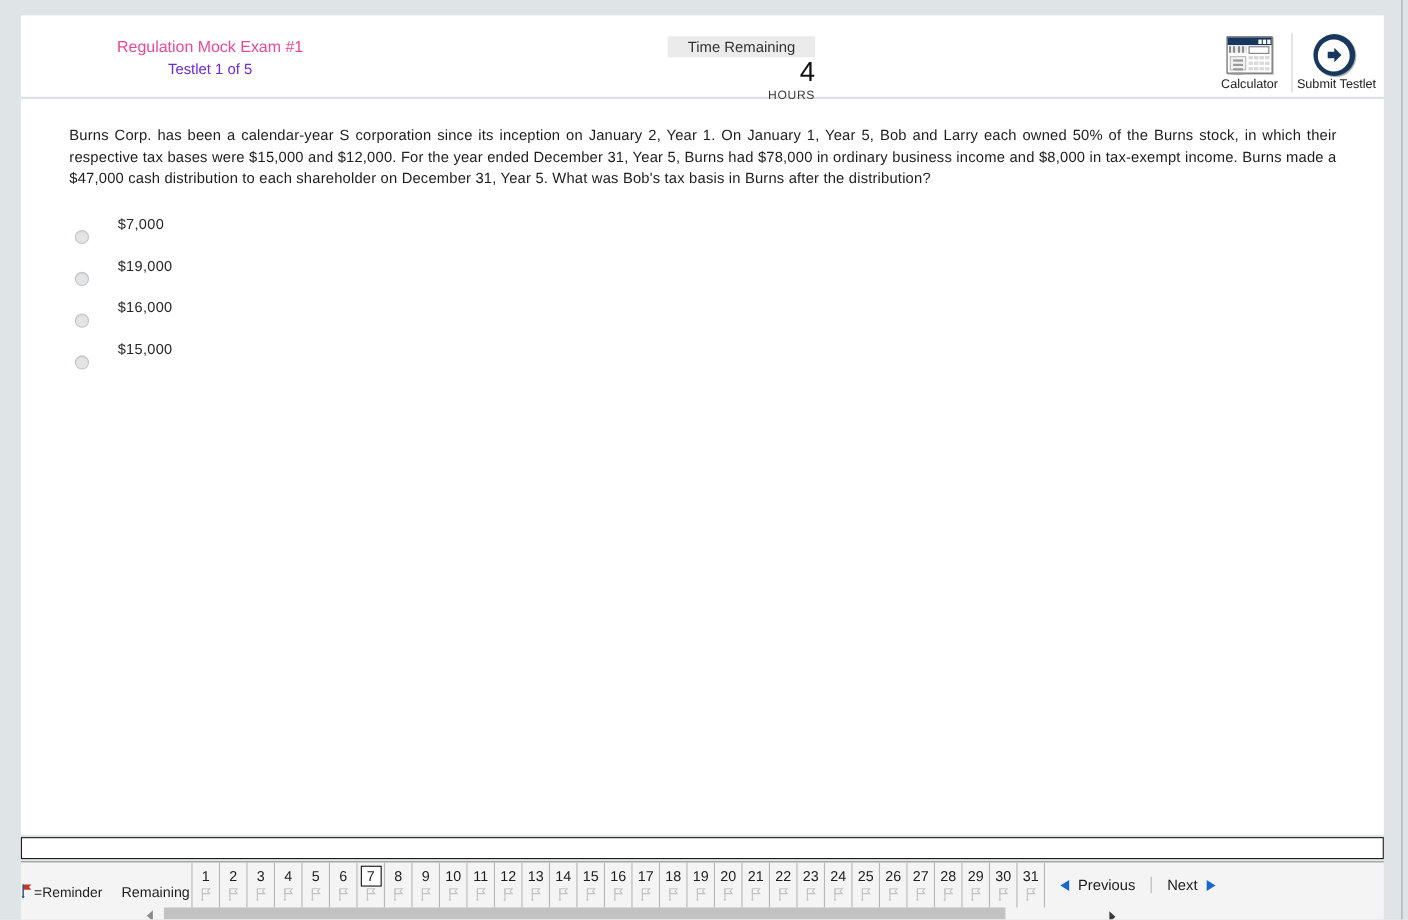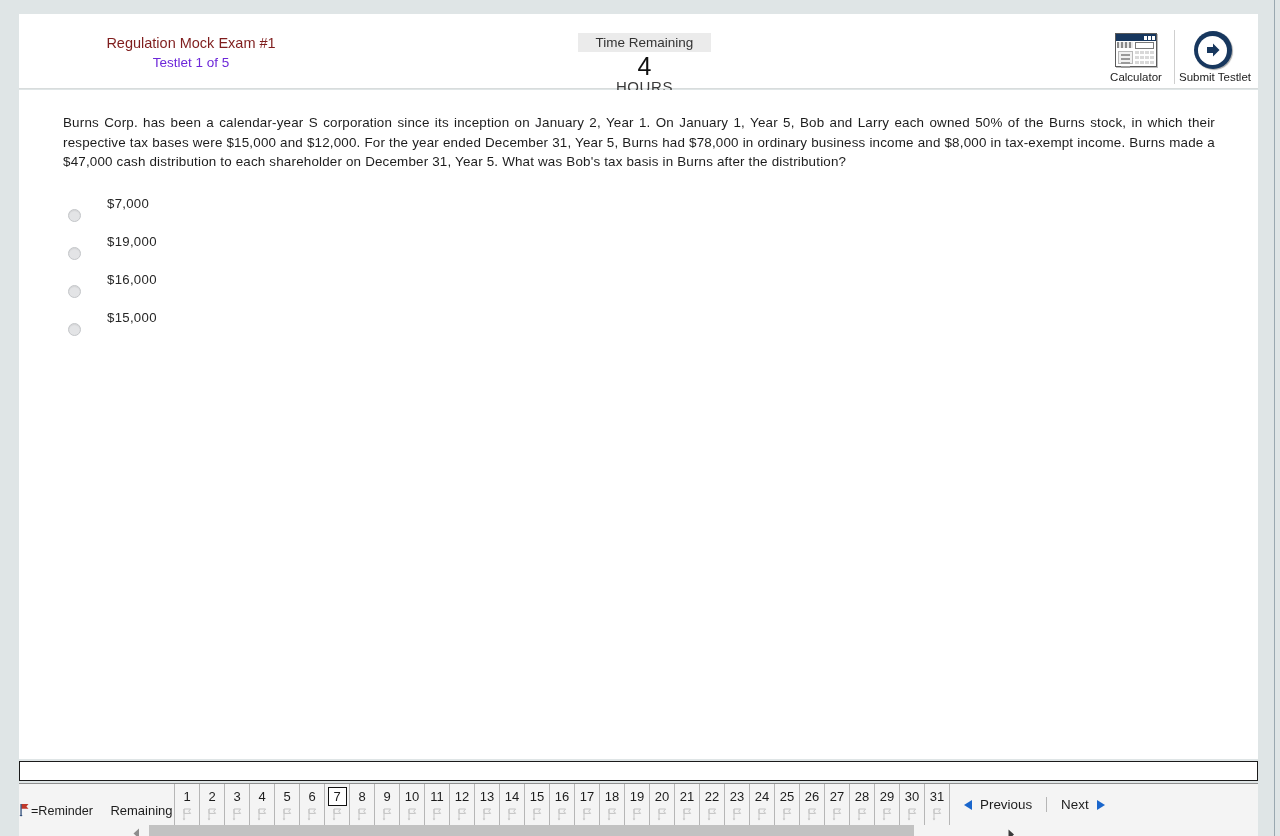--- a/index.html
+++ b/index.html
@@ -19,54 +19,54 @@
     left: 19px; top: 14px;
     width: 1239px; height: 75px;
     background: #ffffff;
     border-bottom: 1px solid #d8dcdc;
   }
   .exam-title-block {
     position: absolute; left: 32px; top: 20px;
     width: 280px; text-align: center;
   }
   .exam-title {
-    color: #7f1d1d;
+    color: #ec4899;
     font-size: 14.5px;
     line-height: 18px;
     white-space: nowrap;
   }
   .testlet-sub {
     color: #6d28d9;
     font-size: 13.5px;
     line-height: 18px;
     margin-top: 2px;
   }
 
   .timer-block {
     position: absolute; left: 529px; top: 19px;
-    width: 193px; text-align: center;
+    width: 193px; text-align: right;
   }
   .timer-label {
     display: inline-block;
     background: #ebebeb;
     color: #333;
     font-size: 13.5px;
     line-height: 19px;
     padding: 0 18px;
   }
   .timer-value {
     color: #111;
     font-size: 25px;
     line-height: 27px;
     font-weight: 400;
     margin-top: 1px;
   }
   .timer-units {
     color: #3a3a3a;
-    font-size: 15px;
+    font-size: 11px;
     letter-spacing: 0.6px;
     line-height: 14px;
   }
 
   .tools {
     position: absolute; right: 8px; top: 16px;
     display: flex; align-items: flex-start;
     height: 62px;
   }
   .tool {

